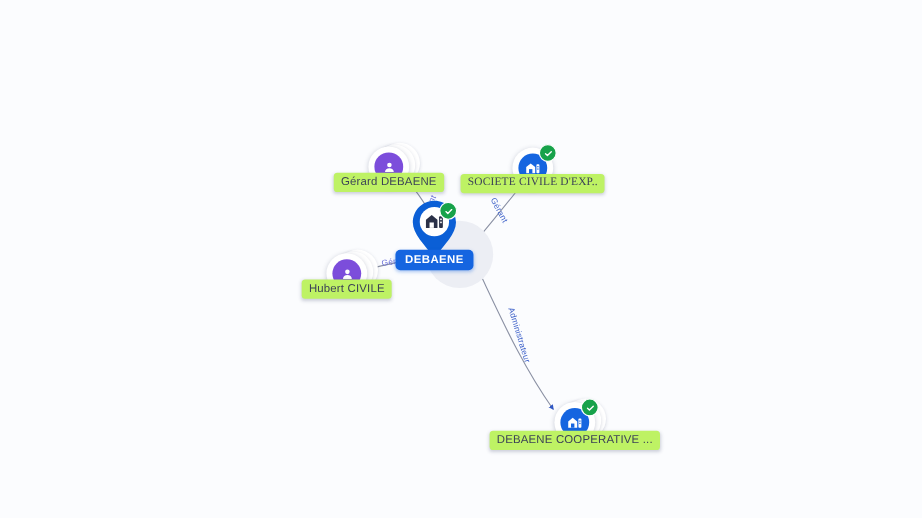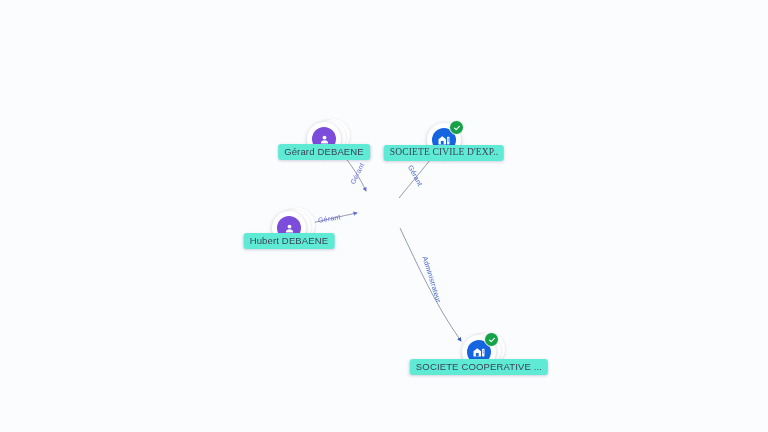--- a/index.html
+++ b/index.html
@@ -51,21 +51,21 @@
     display:flex;align-items:center;justify-content:center;
     z-index:5;
   }
 
   
   .node-label{
     position:absolute;
     left:50%;
     transform:translateX(-50%);
     white-space:nowrap;
-    background:#5eead4;
+    background:#bef264;
     color:#3c4257;
     font-size:9.5px;
     letter-spacing:.15px;
     padding:3px 6px 3.5px 6px;
     border-radius:3px;
     box-shadow:0 1px 3px rgba(40,50,90,.22);
     line-height:1;
   }
 
   
@@ -190,21 +190,21 @@
       <div class="stack-card s2"></div>
       <div class="avatar">
         <div class="avatar-inner person">
           <svg width="13" height="13" viewBox="0 0 24 24" aria-hidden="true">
             <circle cx="12" cy="8.4" r="3.5" fill="#ffffff"></circle>
             <path d="M5.2 19.2c0-3.6 3.1-5.8 6.8-5.8s6.8 2.2 6.8 5.8z" fill="#ffffff"></path>
           </svg>
         </div>
       </div>
     </div>
-    <div class="node-label" style="top:22px;">Hubert DEBAENE</div>
+    <div class="node-label" style="top:22px;">Hubert CIVILE</div>
   </div>
 
   <div class="node" style="left:479px;top:352px;">
     <div class="node-stack">
       <div class="stack-card s3"></div>
       <div class="stack-card s2"></div>
       <div class="avatar">
         <div class="avatar-inner company">
           <svg width="14" height="14" viewBox="0 0 24 24" aria-hidden="true">
             <path d="M2.6 10.6 L9 5.4 L15.4 10.6 V19.6 H2.6 Z" fill="#ffffff"></path>
@@ -214,17 +214,41 @@
             <rect x="18.4" y="12.6" width="1.8" height="1.8" fill="#1565e0"></rect>
           </svg>
         </div>
       </div>
       <div class="check-badge">
         <svg width="8" height="8" viewBox="0 0 24 24" aria-hidden="true">
           <path d="M4.8 12.4 L9.6 17 L19.2 7.4" fill="none" stroke="#ffffff" stroke-width="3.4" stroke-linecap="round" stroke-linejoin="round"></path>
         </svg>
       </div>
     </div>
-    <div class="node-label" style="top:24px;">SOCIETE COOPERATIVE ...</div>
-  </div>
-
+    <div class="node-label" style="top:24px;">DEBAENE COOPERATIVE ...</div>
+  </div>
+
+  <div class="pin-node" style="left:383px;top:212px;">
+    <div class="pin-halo"></div>
+    <div class="pin-wrap" style="transform:translate(-50%,-40%);position:relative;left:0;top:0;">
+      <svg class="pin-svg" width="42" height="52" viewBox="0 0 42 52" aria-hidden="true">
+        <path d="M21 2 C11 2 3 10 3 20 C3 30 14 40 21 50 C28 40 39 30 39 20 C39 10 31 2 21 2 Z" fill="#0b5fd6"></path>
+        <circle cx="21" cy="19.5" r="12.2" fill="#ffffff"></circle>
+      </svg>
+      <div class="pin-icon" style="top:19px;">
+        <svg width="18" height="18" viewBox="0 0 24 24" aria-hidden="true">
+          <path d="M2.6 10.6 L9 5.4 L15.4 10.6 V19.6 H2.6 Z" fill="#2b3148"></path>
+          <rect x="6.6" y="13.6" width="4.8" height="6" fill="#ffffff"></rect>
+          <rect x="17.2" y="6.6" width="4.2" height="13" rx="1.1" fill="#2b3148"></rect>
+          <rect x="18.4" y="9.2" width="1.8" height="1.8" fill="#ffffff"></rect>
+          <rect x="18.4" y="12.6" width="1.8" height="1.8" fill="#ffffff"></rect>
+        </svg>
+      </div>
+      <div class="pin-check" style="right:2px;top:3px;">
+        <svg width="8" height="8" viewBox="0 0 24 24" aria-hidden="true">
+          <path d="M4.8 12.4 L9.6 17 L19.2 7.4" fill="none" stroke="#ffffff" stroke-width="3.4" stroke-linecap="round" stroke-linejoin="round"></path>
+        </svg>
+      </div>
+      <div class="pin-label" style="top:43px;">DEBAENE</div>
+    </div>
+  </div>
 
 </div>
 
 </body></html>

